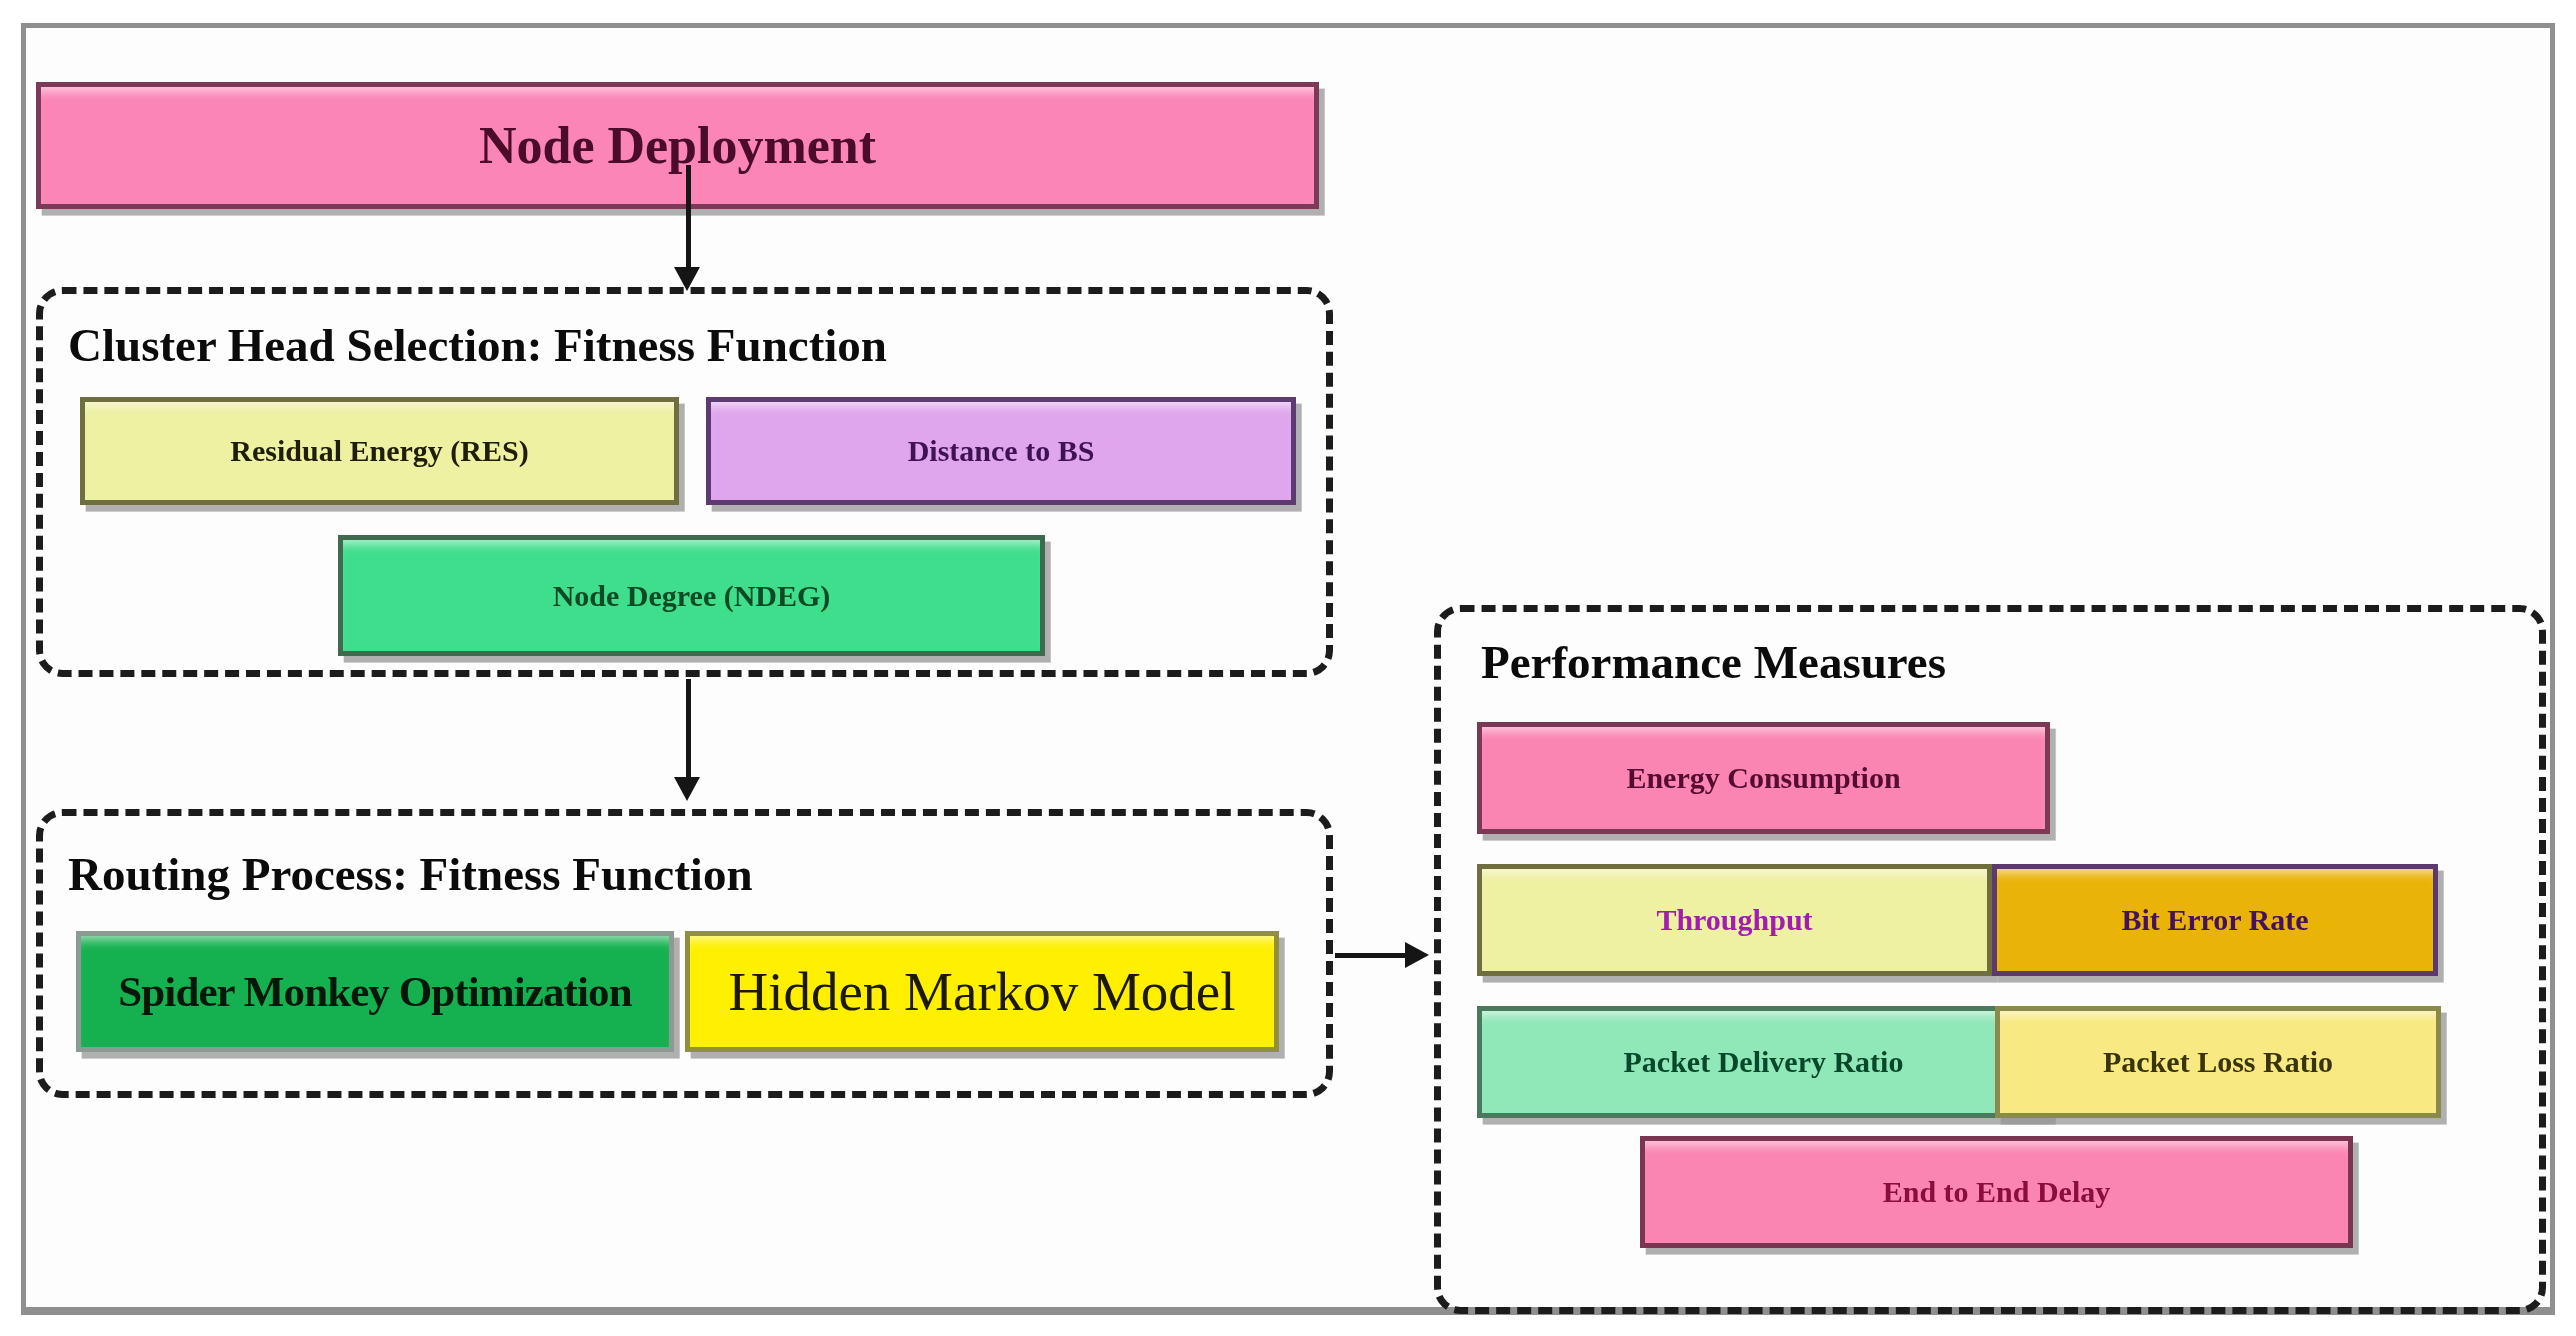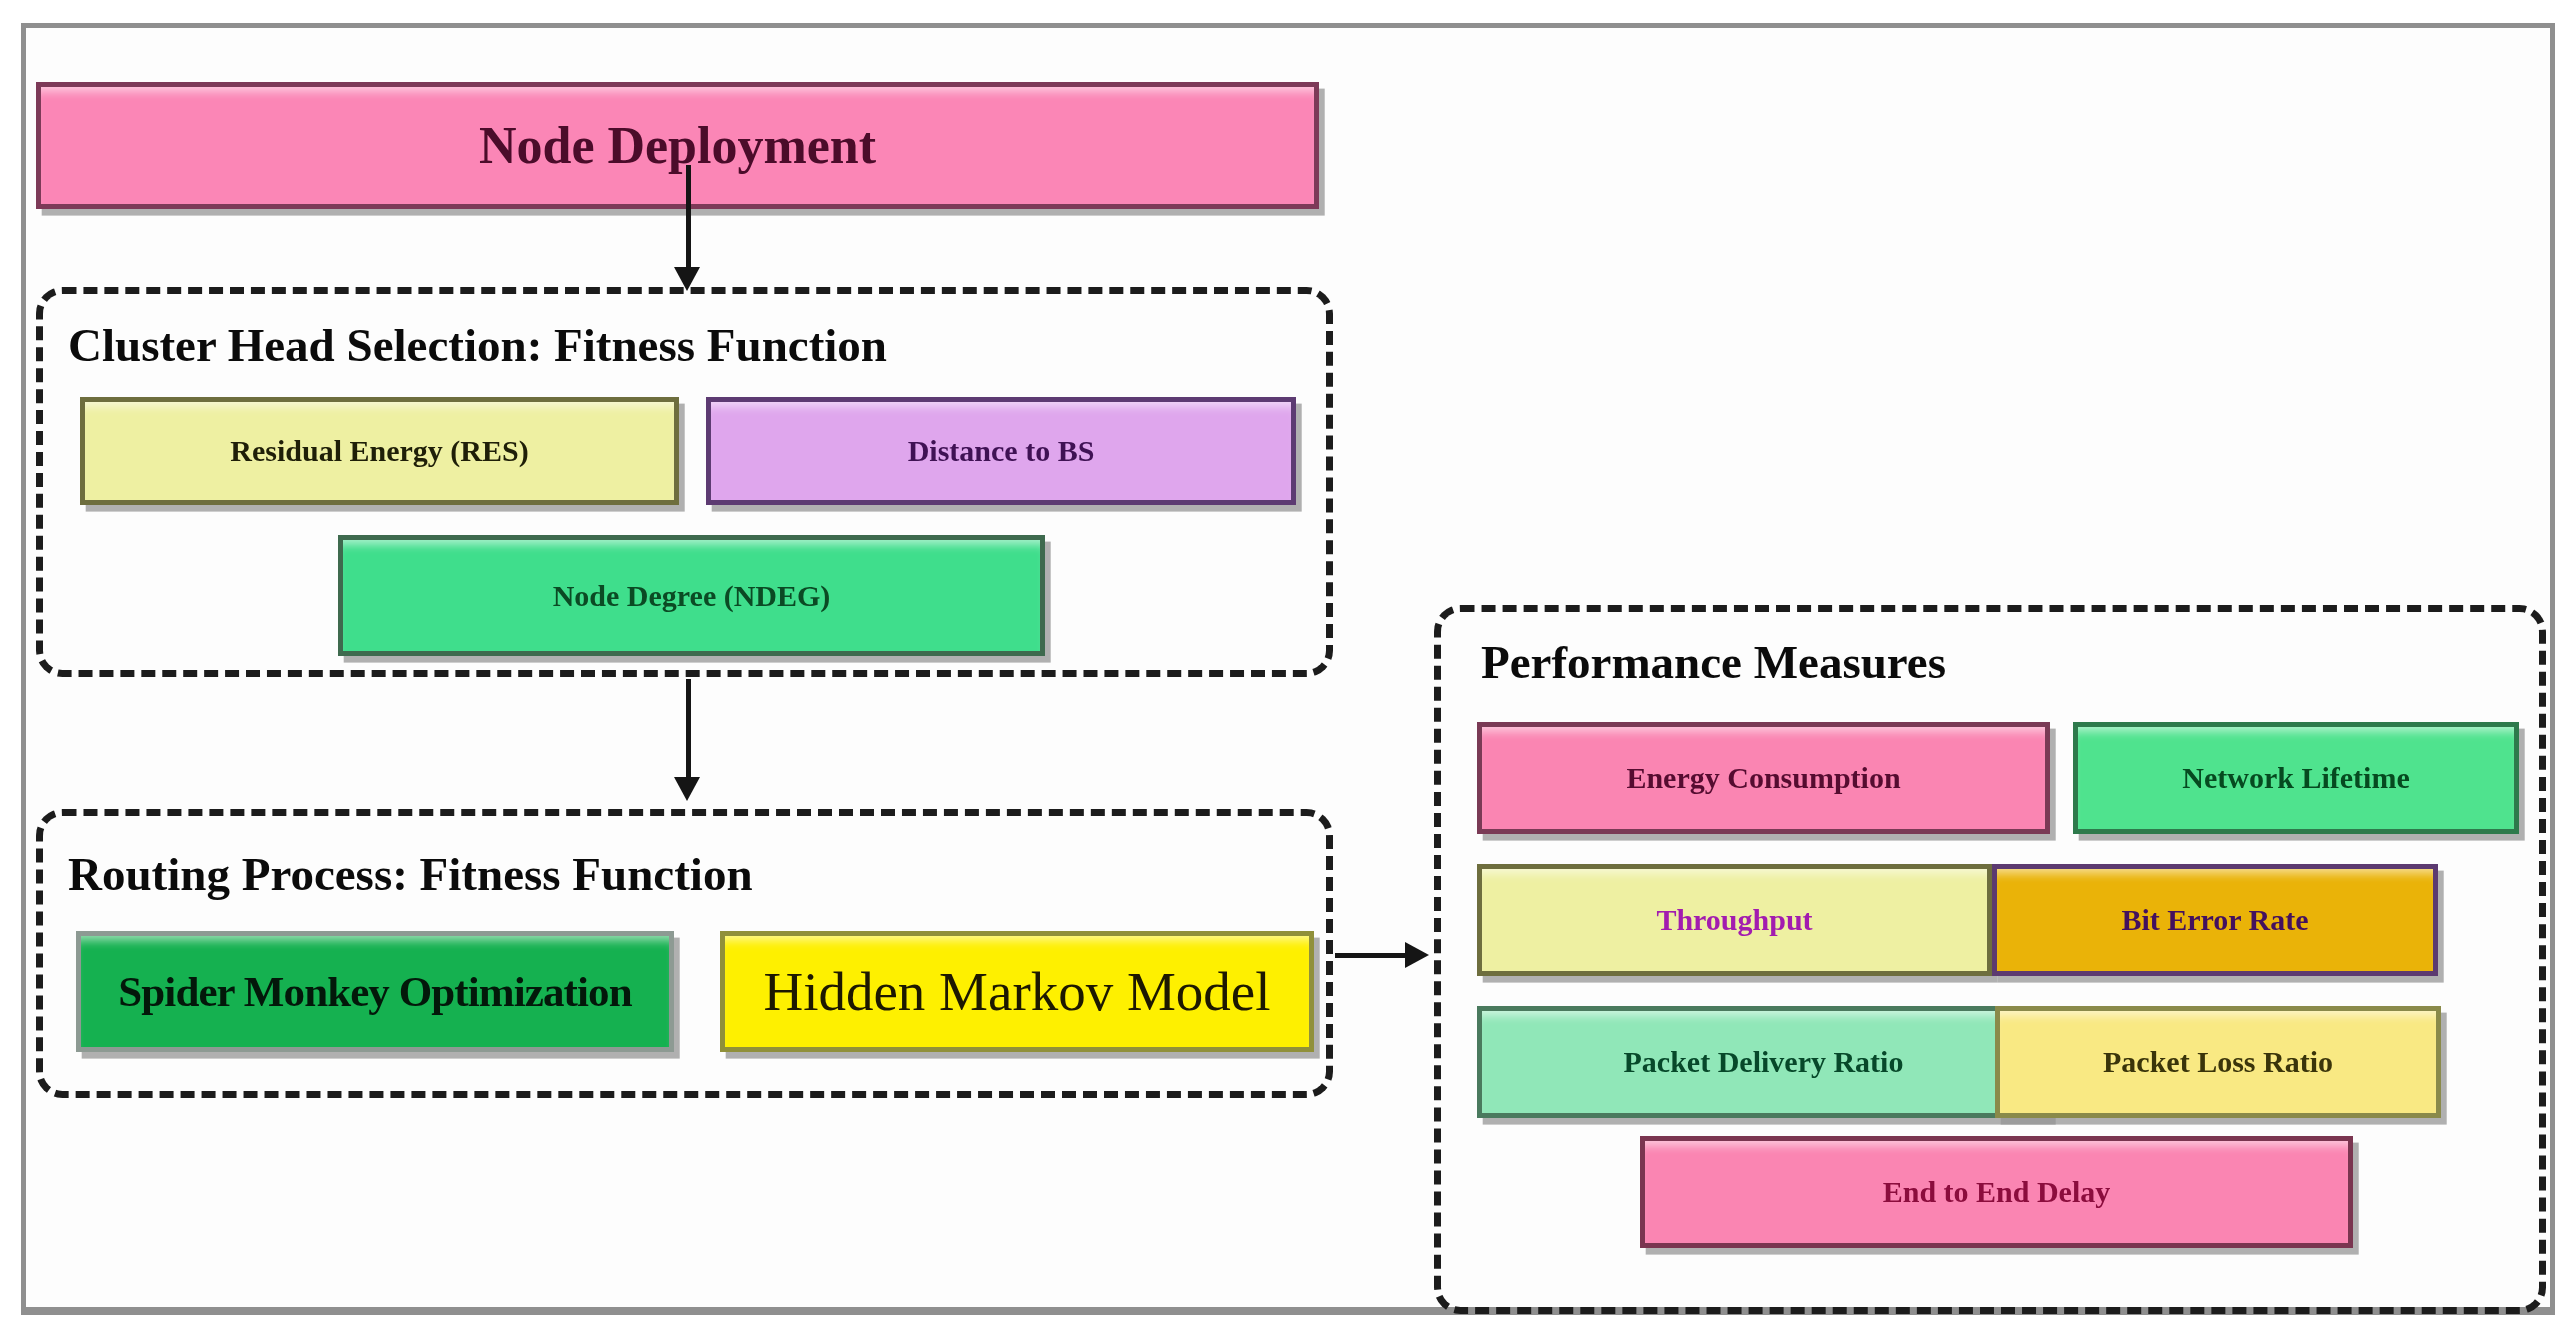--- a/index.html
+++ b/index.html
@@ -96,39 +96,36 @@
     <div class="head-down" style="left:674px;top:777px;"></div>
   </div>
 
   <div class="dashed-panel" style="left:36px;top:809px;width:1297px;height:289px;"></div>
   <div class="section-title" style="left:68px;top:847px;">Routing Process: Fitness Function</div>
 
   <div class="cbox smo-label" style="left: 76px; top: 931px; width: 598px; height: 121px; background: rgb(21, 177, 80); border-color: rgb(141, 154, 147); color: rgb(3, 24, 10);">
     <span>Spider Monkey Optimization</span>
   </div>
 
-  <div class="cbox hmm-label" style="left: 720px; top: 931px; width: 594px; height: 121px; background: rgb(254, 240, 0); border-color: rgb(144, 144, 58); color: rgb(29, 24, 0);">
+  <div class="cbox hmm-label" style="left: 685px; top: 931px; width: 594px; height: 121px; background: rgb(254, 240, 0); border-color: rgb(144, 144, 58); color: rgb(29, 24, 0);">
     <span>Hidden Markov Model</span>
   </div>
 
   <div>
     <div class="hline" style="left:1335px;top:953px;width:72px;"></div>
     <div class="head-right" style="left:1405px;top:942px;"></div>
   </div>
 
   <div class="dashed-panel" style="left:1434px;top:605px;width:1112px;height:709px;"></div>
   <div class="section-title" style="left:1481px;top:635px;">Performance Measures</div>
 
   <div class="cbox" style="left: 1477px; top: 722px; width: 573px; height: 112px; background: rgb(250, 133, 178); border-color: rgb(122, 58, 85); color: rgb(85, 12, 48);">
     <span>Energy Consumption</span>
   </div>
 
-  <div class="cbox" style="left: 2073px; top: 722px; width: 446px; height: 112px; background: rgb(79, 227, 142); border-color: rgb(46, 122, 76); color: rgb(6, 74, 32);">
-    <span>Network Lifetime</span>
-  </div>
 
   <div class="cbox" style="left: 1477px; top: 864px; width: 515px; height: 112px; background: rgb(238, 240, 162); border-color: rgb(110, 110, 62); color: #a21caf; text-align: right;">
     <span>Throughput</span>
   </div>
 
   <div class="cbox" style="left: 1992px; top: 864px; width: 446px; height: 112px; background: #eab308; border-color: rgb(92, 58, 112); color: rgb(67, 17, 94);">
     <span>Bit Error Rate</span>
   </div>
 
   <div class="cbox" style="left: 1477px; top: 1006px; width: 573px; height: 112px; background: rgb(144, 231, 184); border-color: rgb(74, 122, 94); color: rgb(7, 72, 42);">

